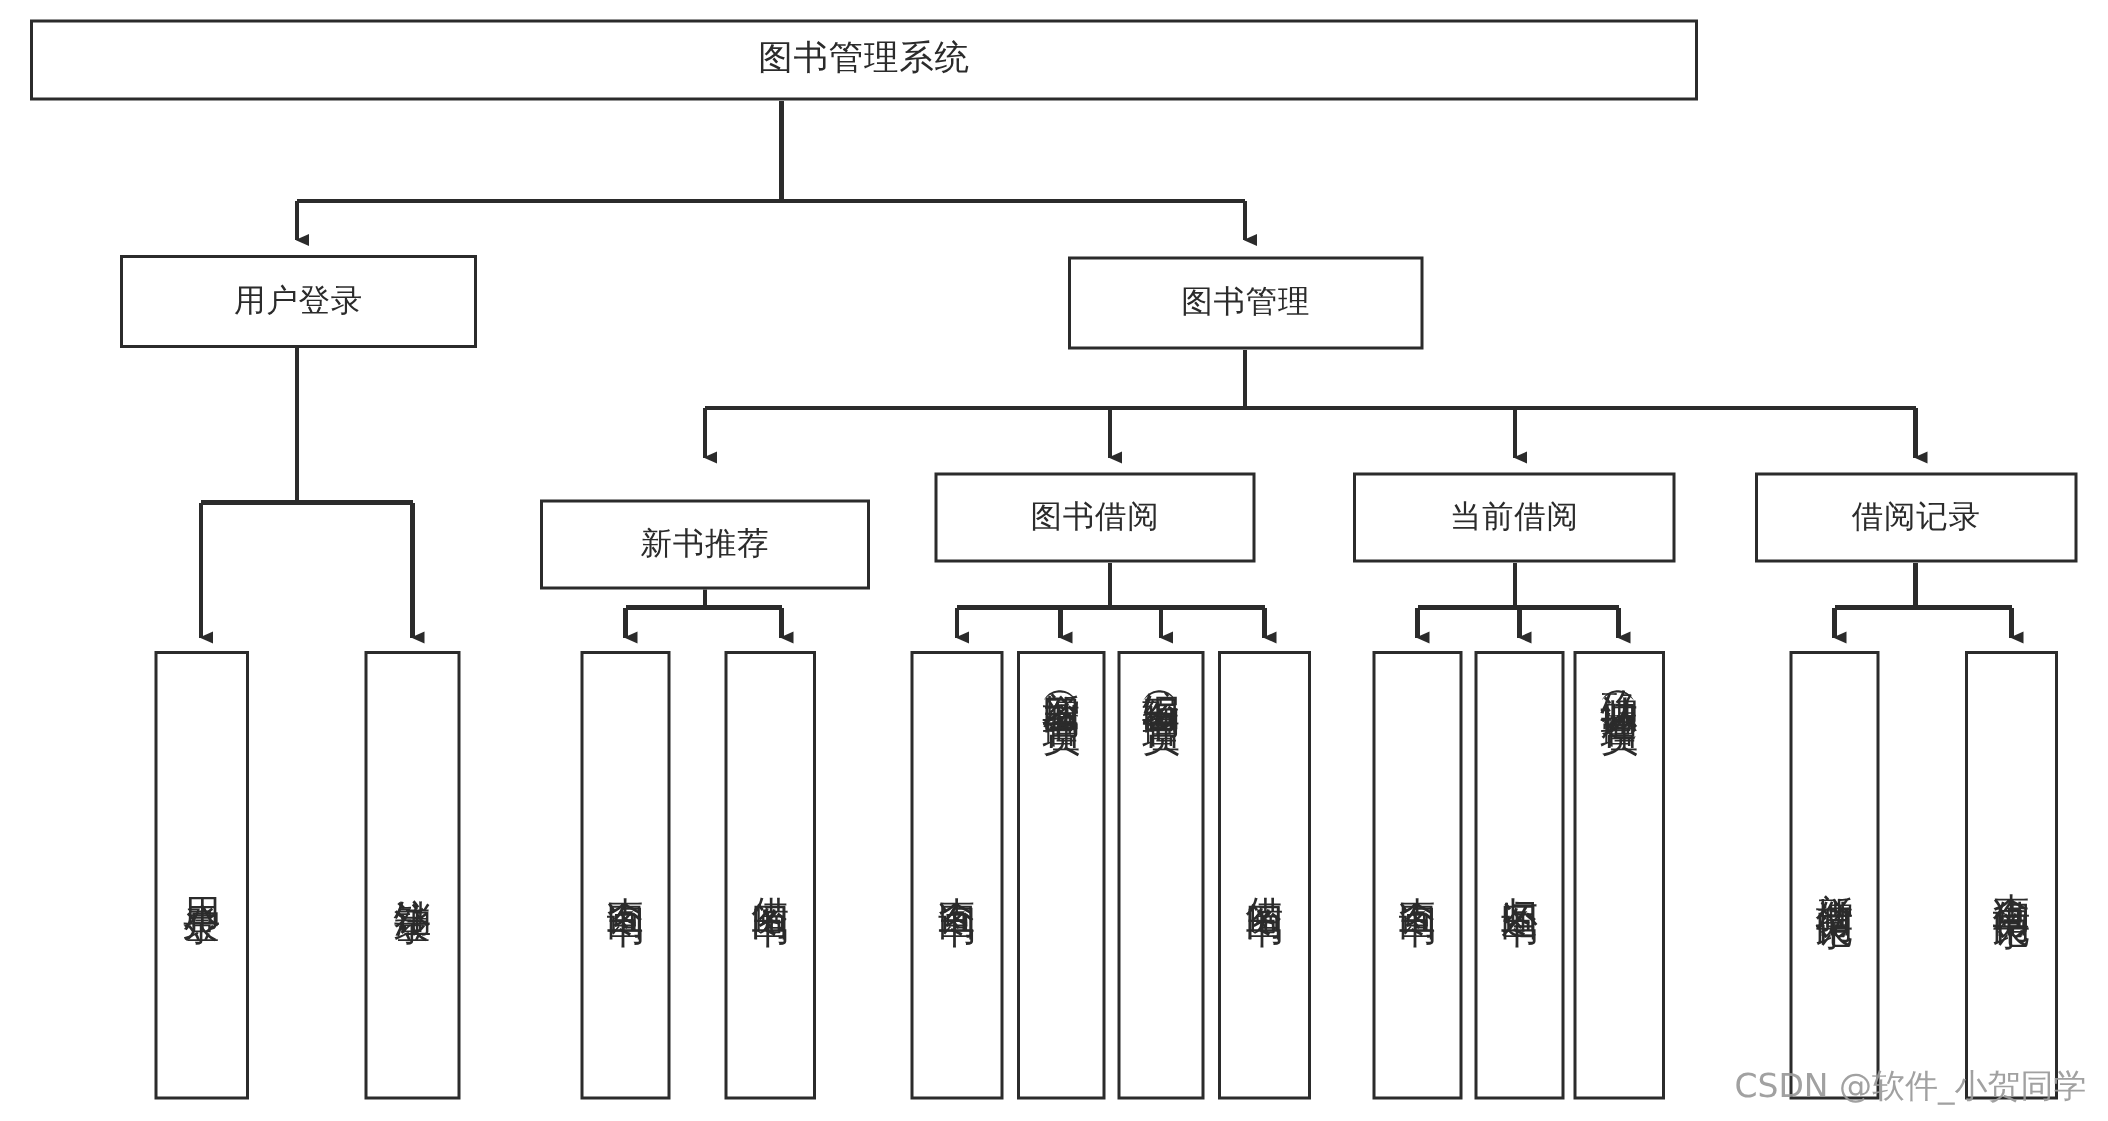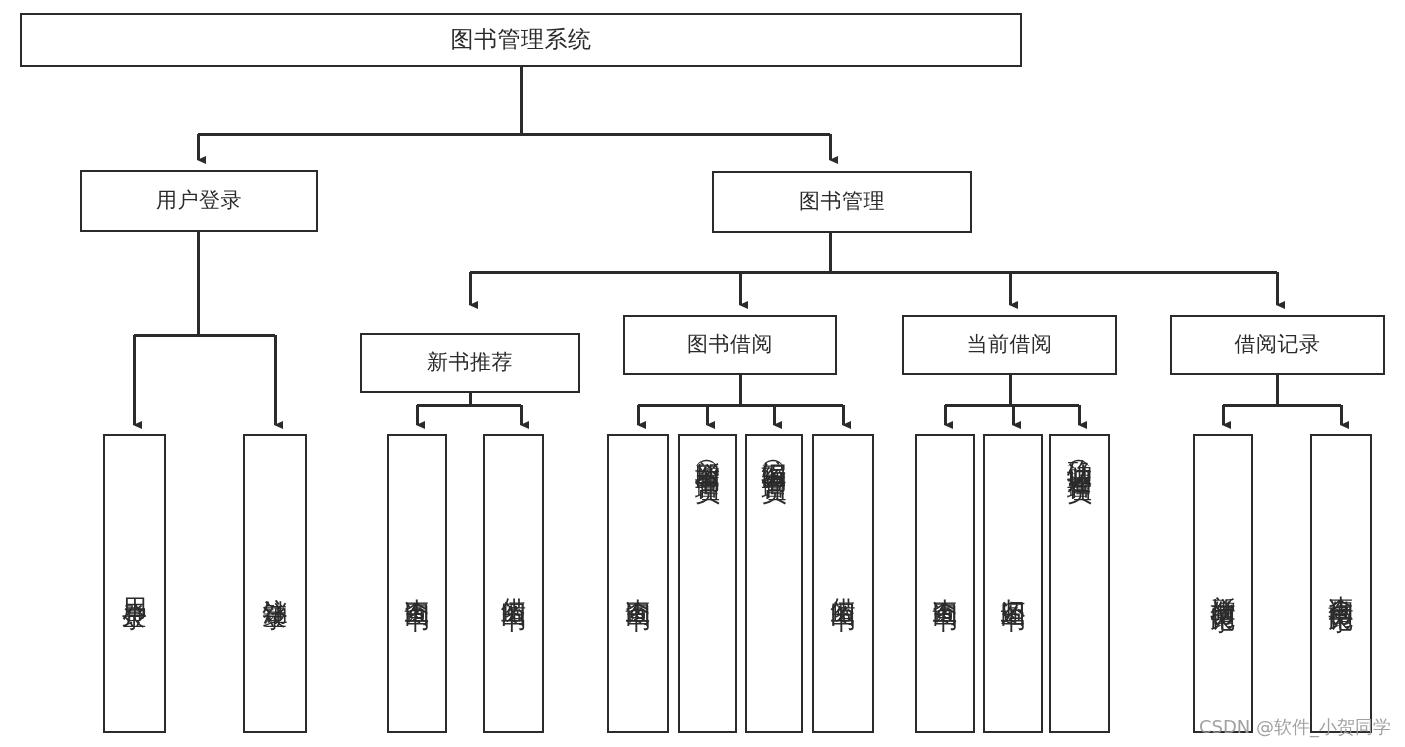--- a/index.html
+++ b/index.html
@@ -62,21 +62,21 @@
     align-items: center;
     padding-top: 0;
   }
   .node.root .node-label {
     font-size: 23px;
   }
   .watermark {
     position: absolute;
     right: 14px;
     bottom: 8px;
-    font-size: 18px;
+    font-size: 22px;
     color: #9a9a9a;
     white-space: nowrap;
     opacity: 0.92;
   }
 </style>
 </head>
 <body>
 
 <div id="diagram-root">
 
@@ -125,29 +125,29 @@
       <path d="M1013,405 L1013,425" marker-end="url(#arrowhead)"></path>
       <path d="M1079,405 L1079,425" marker-end="url(#arrowhead)"></path>
 
       <path d="M1277,375 L1277,405"></path>
       <path d="M1223,405 L1341,405"></path>
       <path d="M1223,405 L1223,425" marker-end="url(#arrowhead)"></path>
       <path d="M1341,405 L1341,425" marker-end="url(#arrowhead)"></path>
     </g>
   </svg>
 
-  <div class="node horiz root" style="left:20px; top:13px; width:1002px; height:54px;">
+  <div class="node horiz root" style="left:20px; top:13px; width:1112px; height:54px;">
     <span class="node-label">图书管理系统</span>
   </div>
 
   <div class="node horiz" style="left:80px; top:170px; width:238px; height:62px;">
     <span class="node-label">用户登录</span>
   </div>
 
-  <div class="node horiz" style="left:712px; top:171px; width:260px; height:62px;">
+  <div class="node horiz" style="left:712px; top:171px; width:237px; height:62px;">
     <span class="node-label">图书管理</span>
   </div>
 
   <div class="node horiz" style="left:360px; top:333px; width:220px; height:60px;">
     <span class="node-label">新书推荐</span>
   </div>
 
   <div class="node horiz" style="left:623px; top:315px; width:214px; height:60px;">
     <span class="node-label">图书借阅</span>
   </div>

